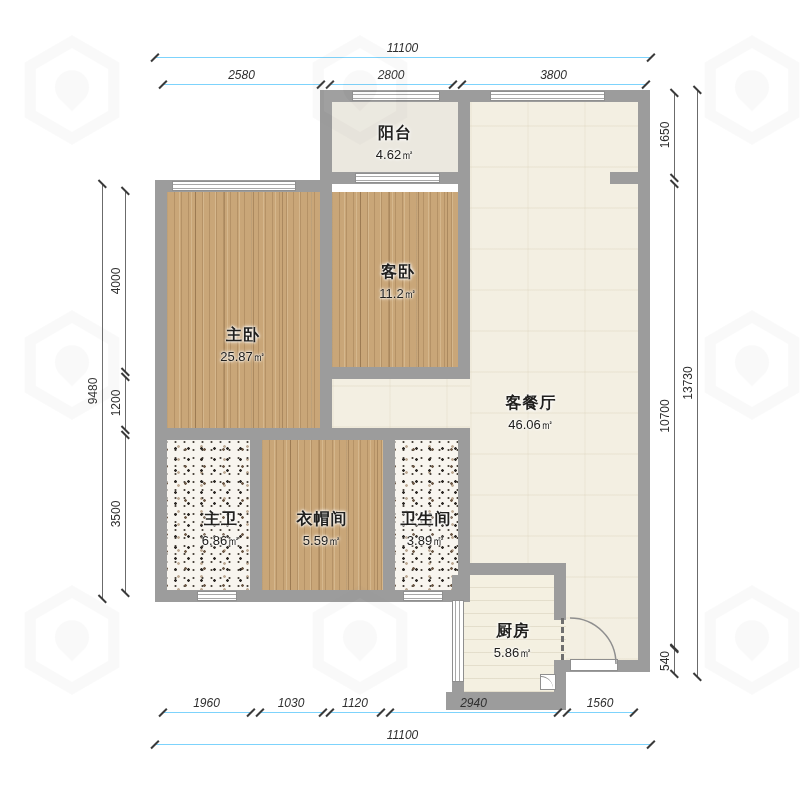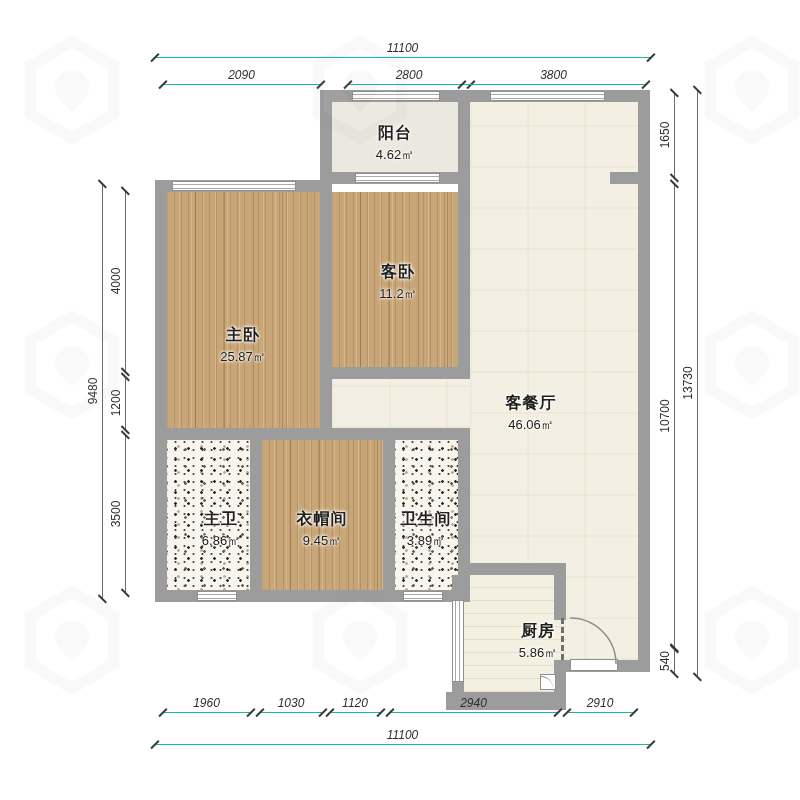--- a/index.html
+++ b/index.html
@@ -53,21 +53,21 @@
   .overlay-svg { position:absolute; left:0; top:0; z-index:22; pointer-events:none; }
 
   
   .rlabel { position:absolute; transform:translate(-50%,-50%); text-align:center; z-index:30; white-space:nowrap;
     text-shadow:0 0 2px #fff, 0 0 3px #fff, 0 0 4px #fff; color:#21201e; }
   .rname { font-size:16px; font-weight:bold; letter-spacing:1px; }
   .rarea { font-size:13px; margin-top:2px; }
 
   
   .dim { position:absolute; z-index:15; }
-  .dim.h { height:1px; background:#14b8a6;font-style:italic; }
+  .dim.h { height:1px; background:#7dd3fc;font-style:italic; }
   .dim.v { width:1px; background:#6b6b6b; }
   .dim i { position:absolute; background:#3a3a3a; display:block; }
   .dim.h i { width:1.5px; height:11px; top:-5px; transform:rotate(45deg); }
   .dim.h i.t0 { left:-1px; } .dim.h i.t1 { right:-1px; }
   .dim.v i { height:1.5px; width:11px; left:-5px; transform:rotate(45deg); }
   .dim.v i.t0 { top:-1px; } .dim.v i.t1 { bottom:-1px; }
   .dlab { position:absolute; font-size:12px; color:#2f2f2f; white-space:nowrap; }
   .dim.h .dlab { left:50%; top:-16px; transform:translateX(-50%); }
   .dim.v .dlab { top:50%; left:-9px; transform:translate(-50%,-50%) rotate(-90deg); }
 
@@ -146,42 +146,42 @@
   <div class="rlabel" style="left:531px;top:413px">
     <div class="rname">客餐厅</div>
     <div class="rarea">46.06㎡</div>
   </div>
   <div class="rlabel" style="left:221px;top:529px">
     <div class="rname">主卫</div>
     <div class="rarea">6.86㎡</div>
   </div>
   <div class="rlabel" style="left:322px;top:529px">
     <div class="rname">衣帽间</div>
-    <div class="rarea">9.45㎡</div>
+    <div class="rarea">5.59㎡</div>
   </div>
   <div class="rlabel" style="left:426px;top:529px">
     <div class="rname">卫生间</div>
     <div class="rarea">3.89㎡</div>
   </div>
-  <div class="rlabel" style="left:538px;top:641px">
+  <div class="rlabel" style="left:513px;top:641px">
     <div class="rname">厨房</div>
     <div class="rarea">5.86㎡</div>
   </div>
 
   <div class="dim h" style="left:155px;top:57px;width:495px">
     <i class="t0"></i>
       <i class="t1"></i>
       <span class="dlab">11100</span>
   </div>
   <div class="dim h" style="left:163px;top:84px;width:157px">
     <i class="t0"></i>
       <i class="t1"></i>
-      <span class="dlab">2090</span>
-  </div>
-  <div class="dim h" style="left:348px;top:84px;width:122px">
+      <span class="dlab">2580</span>
+  </div>
+  <div class="dim h" style="left:330px;top:84px;width:122px">
     <i class="t0"></i>
       <i class="t1"></i>
       <span class="dlab">2800</span>
   </div>
   <div class="dim h" style="left:462px;top:84px;width:183px">
     <i class="t0"></i>
       <i class="t1"></i>
       <span class="dlab">3800</span>
   </div>
 
@@ -201,21 +201,21 @@
       <span class="dlab">1120</span>
   </div>
   <div class="dim h" style="left:390px;top:712px;width:167px">
     <i class="t0"></i>
       <i class="t1"></i>
       <span class="dlab">2940</span>
   </div>
   <div class="dim h" style="left:567px;top:712px;width:66px">
     <i class="t0"></i>
       <i class="t1"></i>
-      <span class="dlab">2910</span>
+      <span class="dlab">1560</span>
   </div>
   <div class="dim h" style="left:155px;top:744px;width:495px">
     <i class="t0"></i>
       <i class="t1"></i>
       <span class="dlab">11100</span>
   </div>
 
   <div class="dim v" style="left:102px;top:184px;height:414px">
     <i class="t0"></i>
       <i class="t1"></i>

